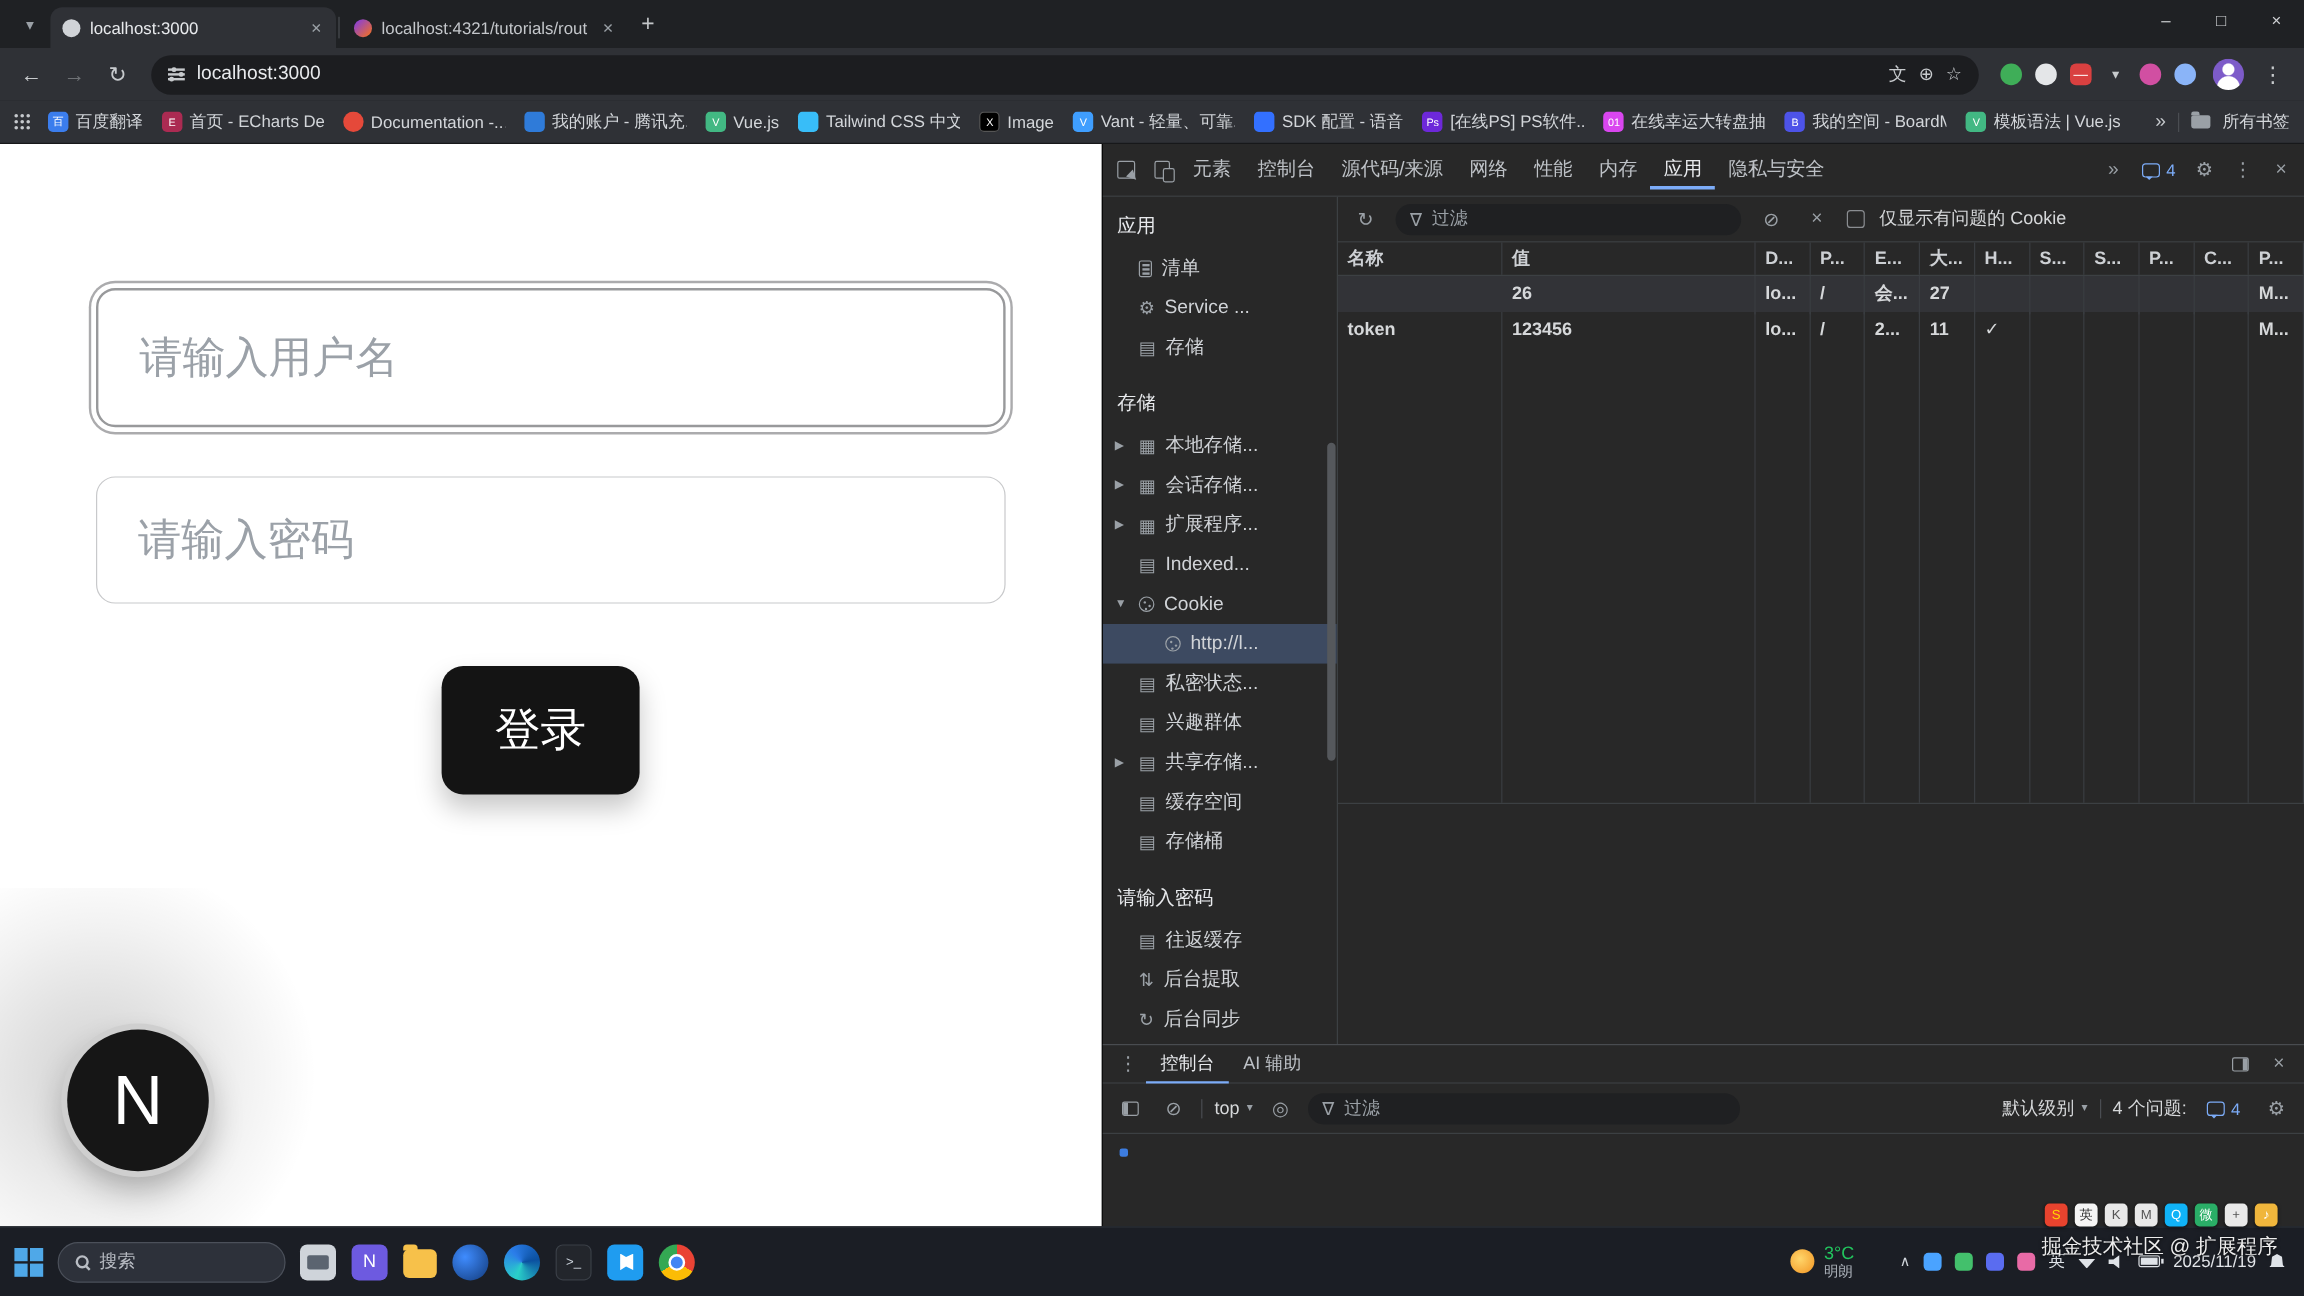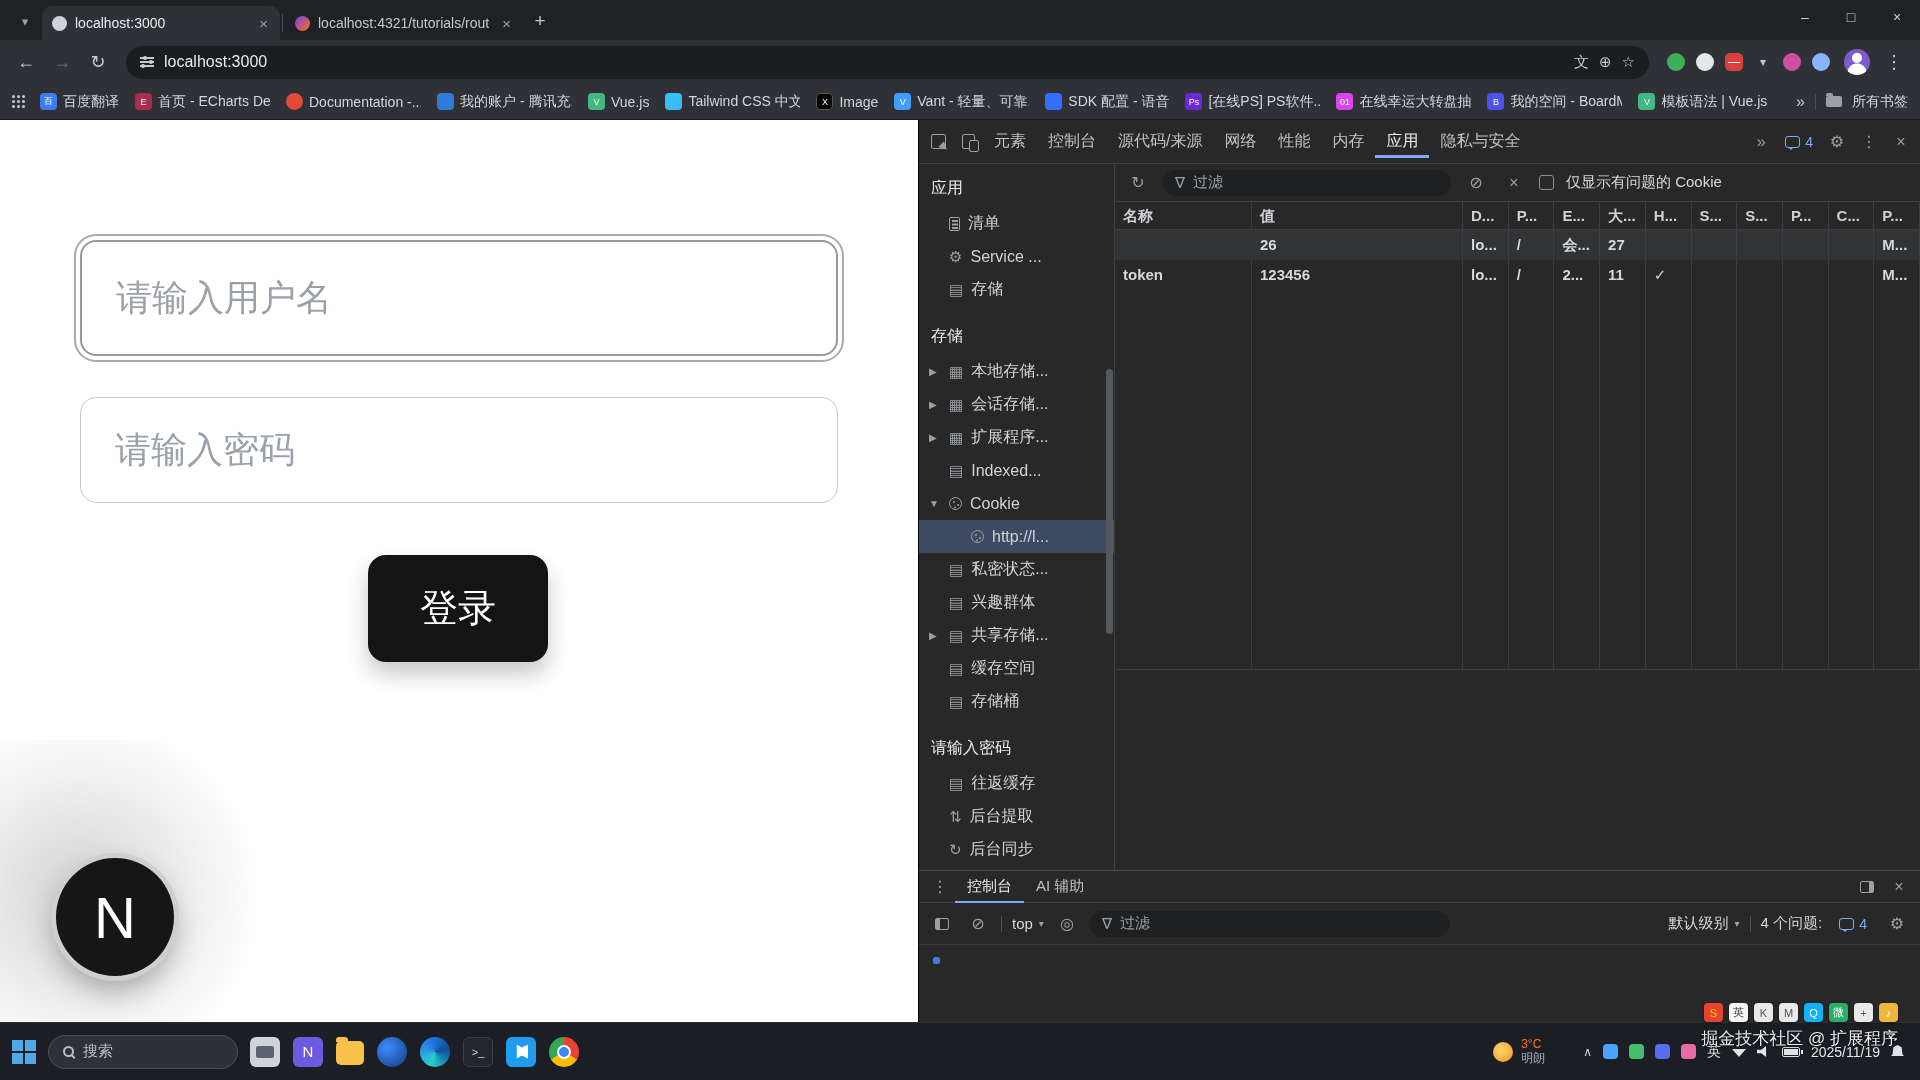--- a/index.html
+++ b/index.html
@@ -52,21 +52,21 @@
   .ico-folder::before { content:""; position:absolute; top:-3px; left:0; width:7px; height:3px; background:inherit; border-radius:2px 2px 0 0; }
   .bm-all { color:#d3d6da; font-size:14px; }
 
   
   .content { flex:1; display:flex; min-height:0; }
   .page { width:918px; background:#fff; position:relative; flex:none; }
   .field { position:absolute; left:80px; width:758px; border-radius:16px; background:#fff; font-size:36px; padding:0 34px; color:#333; font-family:"Liberation Sans","DejaVu Sans",sans-serif; outline:none; }
   .field::placeholder { color:#9ba1a8; }
   .f-user { top:120px; height:116px; border:2px solid #98999b; box-shadow:0 0 0 4px #fff,0 0 0 6px #ababad; }
   .f-pass { top:277px; height:106px; border:1px solid #c8c9cb; }
-  .login-btn { position:absolute; left:368px; top:435px; width:180px; height:107px; border:none; border-radius:18px; background:#141414; color:#fff; font-size:38px; font-family:inherit; box-shadow:0 12px 22px rgba(0,0,0,.22); }
+  .login-btn { position:absolute; left:368px; top:435px; width:165px; height:107px; border:none; border-radius:18px; background:#141414; color:#fff; font-size:38px; font-family:inherit; box-shadow:0 12px 22px rgba(0,0,0,.22); }
   .halo { position:absolute; left:-70px; top:620px; width:360px; height:300px; background:radial-gradient(circle at 42% 52%, rgba(0,0,0,.18), rgba(0,0,0,.05) 48%, transparent 70%); }
   .nlogo { position:absolute; left:56px; top:738px; width:118px; height:118px; border-radius:50%; background:#161616; display:flex; align-items:center; justify-content:center; box-shadow:0 0 0 5px #cfcfcf, 0 14px 28px rgba(0,0,0,.3); }
   .nlogo span { color:#fff; font-size:58px; }
 
   
   .devtools { flex:1; display:flex; flex-direction:column; background:#282828; color:#d6d8da; border-left:1px solid #000; min-width:0; }
   .dt-tabbar { height:44px; display:flex; align-items:center; border-bottom:1px solid #3c4043; padding:0 4px; flex:none; }
   .dt-ibtn { width:30px; height:30px; display:flex; align-items:center; justify-content:center; color:#9aa0a6; font-size:16px; flex:none; }
   .dt-tab { padding:0 11px; height:33px; display:flex; align-items:center; font-size:16px; color:#bdc1c6; white-space:nowrap; }
   .dt-tab.active { color:#e8eaed; box-shadow:inset 0 -3px 0 #7cacf8; }
@@ -152,21 +152,21 @@
   .ai-globe { background:radial-gradient(circle at 35% 35%, #3f8cff, #123a7a); border-radius:50%; }
   .ai-edge { background:conic-gradient(from 200deg, #2ad0c9, #2b7de9, #0b50a0, #2ad0c9); border-radius:50%; }
   .ai-term { background:#23262c; border:1px solid #3a3f47; } .ai-term::after { content:">_"; color:#cfd6df; font-size:11px; }
   .ai-code { background:#1f9cf0; } .ai-code::after { content:""; width:14px; height:14px; background:#fff; clip-path:polygon(100% 0, 100% 100%, 55% 78%, 20% 100%, 20% 0, 55% 22%); }
   .ai-chrome { background:conic-gradient(#ea4335 0 120deg, #fbbc05 120deg 240deg, #34a853 240deg 360deg); border-radius:50%; }
   .ai-chrome::after { content:""; position:absolute; inset:8px; border-radius:50%; background:#4285f4; border:2px solid #fff; }
   .tb-right { margin-left:auto; display:flex; align-items:center; gap:12px; }
   .weather { display:flex; align-items:center; gap:8px; margin-right:26px; }
   .w-ico { width:20px; height:20px; border-radius:50%; background:radial-gradient(circle at 40% 40%, #ffd66b, #f29422); flex:none; }
   .w-col { display:flex; flex-direction:column; line-height:1.15; }
-  .w-col b { color:#f97316; font-size:12px; font-weight:400; }
+  .w-col b { color:#22c55e; font-size:15px; font-weight:400; }
   .w-col i { color:#aab0b8; font-size:12px; font-style:normal; }
   .tray { display:flex; align-items:center; gap:11px; }
   .tr-chev { color:#cfd4da; font-size:12px; }
   .tr-dot { width:15px; height:15px; border-radius:4px; flex:none; }
   .ime { color:#dfe3e8; font-size:14px; }
   .mi-wifi { width:14px; height:11px; background:#dfe3e8; clip-path:polygon(50% 100%, 0 28%, 100% 28%); }
   .mi-vol { width:14px; height:12px; background:#dfe3e8; clip-path:polygon(0 35%, 30% 35%, 65% 4%, 65% 96%, 30% 65%, 0 65%); }
   .mi-batt { width:18px; height:10px; border:1.5px solid #dfe3e8; border-radius:2px; position:relative; }
   .mi-batt::before { content:""; position:absolute; right:1px; top:1px; bottom:1px; left:1px; background:#dfe3e8; }
   .mi-batt::after { content:""; position:absolute; right:-4px; top:2px; width:2px; height:4px; background:#dfe3e8; }

